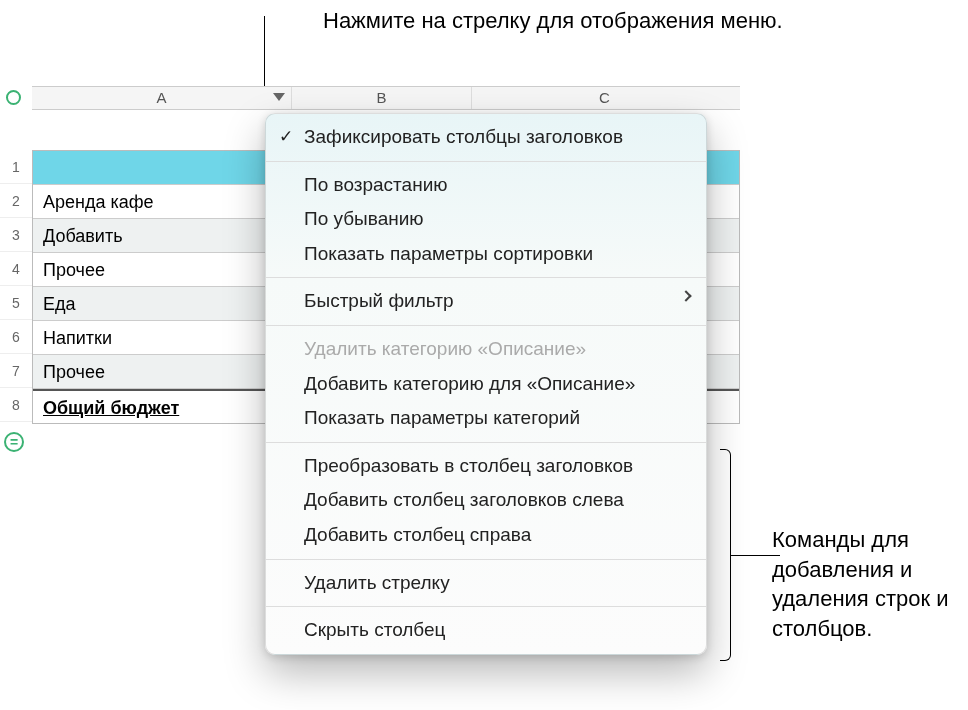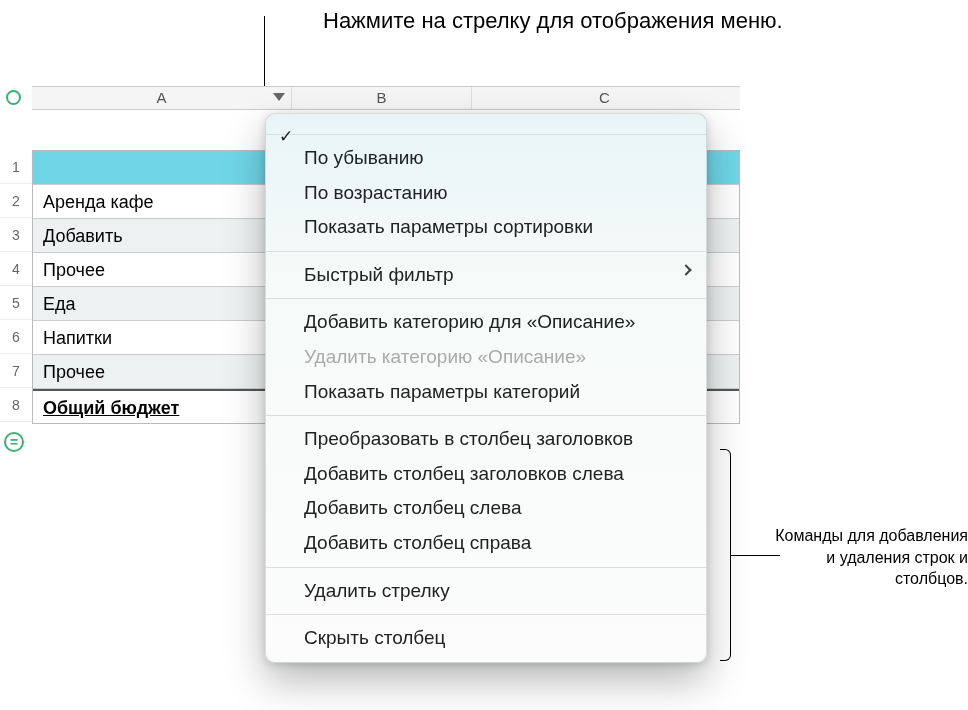--- a/index.html
+++ b/index.html
@@ -27,24 +27,23 @@
     left: 264px;
     top: 16px;
     width: 1px;
     height: 84px;
     background: #000;
   }
   .callout-right {
     position: absolute;
     left: 772px;
     top: 525px;
-    font-size: 16px;
+    font-size: 22px;
     color: #000;
     line-height: 1.35;
-    text-align: right;
   }
   .bracket {
     position: absolute;
     left: 720px;
     top: 449px;
     height: 212px;
     width: 40px;
   }
   .bracket::before {
     content: "";
@@ -282,57 +281,55 @@
         <div class="cell rest"></div>
       </div>
     </div>
   </div>
   <div class="equals-badge">=</div>
 </div>
 
 <div class="menu">
   <div class="mi">
     <span class="check">✓</span>
-  </div>
-  <div class="sep"></div>
+    <span>Зафиксировать столбцы заголовков</span>
+  </div>
+  <div class="sep"></div>
+  <div class="mi">
+    <span>По возрастанию</span>
+  </div>
   <div class="mi">
     <span>По убыванию</span>
-  </div>
-  <div class="mi">
-    <span>По возрастанию</span>
   </div>
   <div class="mi">
     <span>Показать параметры сортировки</span>
   </div>
   <div class="sep"></div>
   <div class="mi">
     <span>Быстрый фильтр</span>
     <span class="sub-arrow"></span>
   </div>
   <div class="sep"></div>
-  <div class="mi">
-    <span>Добавить категорию для «Описание»</span>
-  </div>
   <div class="mi disabled">
     <span>Удалить категорию «Описание»</span>
   </div>
   <div class="mi">
+    <span>Добавить категорию для «Описание»</span>
+  </div>
+  <div class="mi">
     <span>Показать параметры категорий</span>
   </div>
   <div class="sep"></div>
   <div class="mi">
     <span>Преобразовать в столбец заголовков</span>
   </div>
   <div class="mi">
     <span>Добавить столбец заголовков слева</span>
   </div>
   <div class="mi">
-    <span>Добавить столбец слева</span>
-  </div>
-  <div class="mi">
     <span>Добавить столбец справа</span>
   </div>
   <div class="sep"></div>
   <div class="mi">
     <span>Удалить стрелку</span>
   </div>
   <div class="sep"></div>
   <div class="mi">
     <span>Скрыть столбец</span>
   </div>

